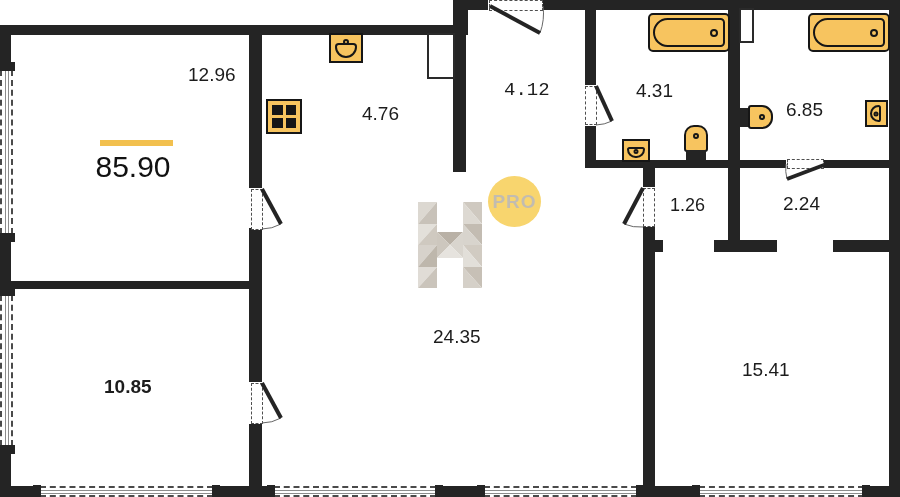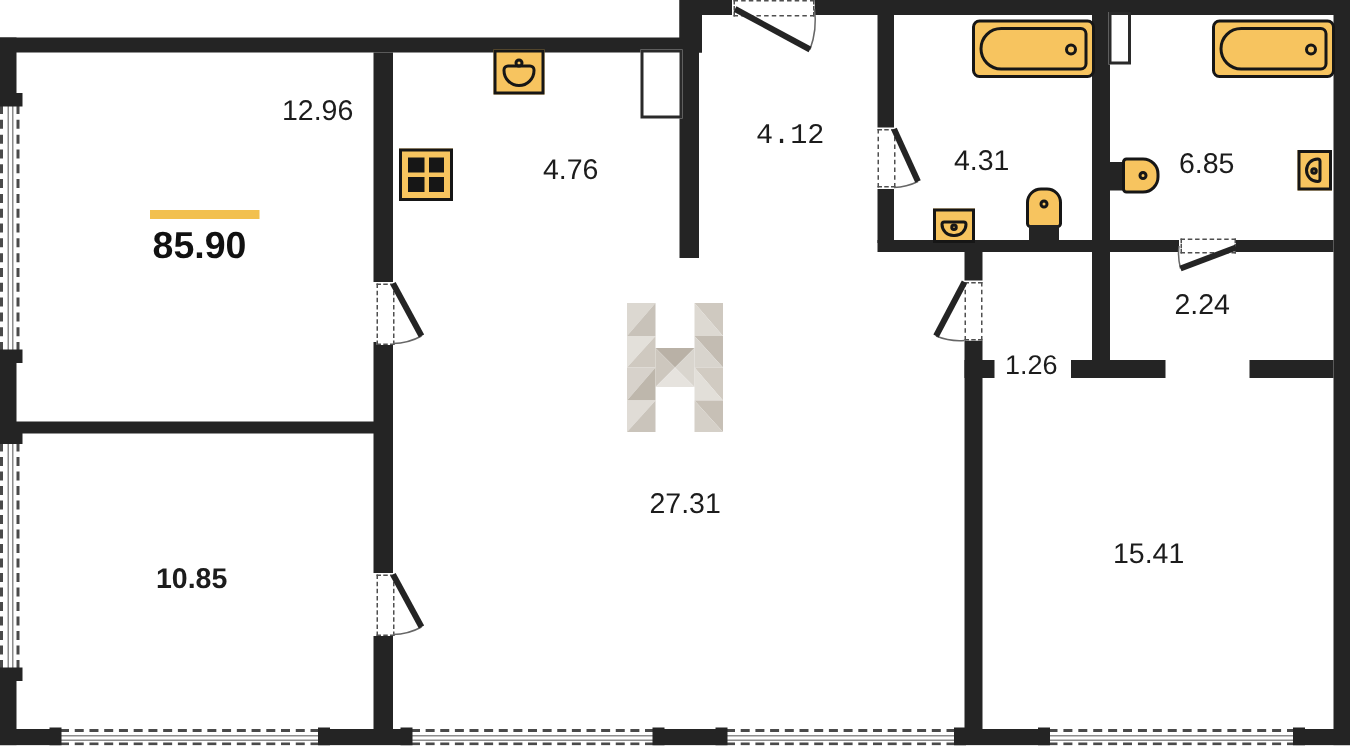--- a/index.html
+++ b/index.html
@@ -41,21 +41,21 @@
   .toilet-bowl{border-radius:10px 10px 3px 3px;}
   .toilet-bowl .dot{position:absolute;left:50%;top:6px;transform:translateX(-50%);width:6px;height:6px;
         box-sizing:border-box;border:2px solid #161616;border-radius:50%;}
   .toilet-bowl-r{border-radius:3px 11px 11px 3px;}
   .toilet-bowl-r .dot{position:absolute;top:50%;left:55%;transform:translate(-50%,-50%);width:6px;height:6px;
         box-sizing:border-box;border:2px solid #161616;border-radius:50%;}
   .tank{position:absolute;background:#242424;}
   
   .lbl{position:absolute;color:#1c1c1c;font-size:19px;white-space:nowrap;}
   .lbl-sm{font-size:18px;}
-  .lbl-big{position:absolute;color:#111;font-size:25px;font-weight:bold;width:90px;text-align:center;}
+  .lbl-big{position:absolute;color:#111;font-size:30px;font-weight:normal;width:90px;text-align:center;}
   .accent-bar{position:absolute;background:#f2c04e;}
   
   .badge{position:absolute;border-radius:50%;background:#f8d56e;display:flex;align-items:center;
          justify-content:center;color:#c2bcb0;font-size:19px;font-weight:600;letter-spacing:1px;}
   svg.overlay{position:absolute;left:0;top:0;pointer-events:none;}
 </style>
 </head>
 <body>
 
 <div class="canvas">
@@ -183,25 +183,25 @@
     <span class="bowl"></span>
       <span class="dot"></span>
   </div>
 
   <div class="accent-bar" style="left:100px;top:140px;width:73px;height:6px;"></div>
   <div class="lbl-big" style="left:88px;top:150px;">85.90</div>
 
   <div class="lbl" style="left:188px;top:64px;">12.96</div>
   <div class="lbl" style="left:362px;top:103px;">4.76</div>
   <div class="lbl" style="left:504px;top:79px;font-family:Liberation Mono, monospace;">4.12</div>
-  <div class="lbl" style="left:636px;top:97px;">4.31</div>
+  <div class="lbl" style="left:636px;top:80px;">4.31</div>
   <div class="lbl" style="left:786px;top:99px;">6.85</div>
-  <div class="lbl lbl-sm" style="left:670px;top:195px;margin-top:38px;">1.26</div>
+  <div class="lbl lbl-sm" style="left:670px;top:195px;">1.26</div>
   <div class="lbl" style="left:783px;top:193px;">2.24</div>
-  <div class="lbl" style="left:433px;top:326px;">27.31</div>
+  <div class="lbl" style="left:433px;top:326px;">24.35</div>
   <div class="lbl" style="left:104px;top:376px;font-weight:bold;">10.85</div>
   <div class="lbl" style="left:742px;top:359px;">15.41</div>
 
   <div class="abs" style="left:418px;top:202px;width:64px;height:86px;">
     <svg width="64" height="86" viewBox="0 0 64 86">
       <polygon points="0,0 19,0 0,22" fill="#dcd8d1"></polygon>
         <polygon points="19,0 19,22 0,22" fill="#c8c2b9"></polygon>
       <polygon points="0,22 19,22 0,43" fill="#e3e0da"></polygon>
         <polygon points="19,22 19,43 0,43" fill="#cfc9c0"></polygon>
       <polygon points="0,43 19,43 0,65" fill="#d7d2cb"></polygon>
@@ -215,14 +215,17 @@
       <polygon points="64,43 45,43 64,65" fill="#d1cbc2"></polygon>
         <polygon points="45,43 45,65 64,65" fill="#e2dfd9"></polygon>
       <polygon points="64,65 45,65 64,86" fill="#c7c0b6"></polygon>
         <polygon points="45,65 45,86 64,86" fill="#d5d0c8"></polygon>
       <polygon points="19,30 45,30 32,43" fill="#b9b1a6"></polygon>
         <polygon points="19,30 19,56 32,43" fill="#cdc7be"></polygon>
       <polygon points="45,30 45,56 32,43" fill="#d9d5ce"></polygon>
         <polygon points="19,56 32,43 45,56" fill="#e6e3de"></polygon>
     </svg>
   </div>
+  <div class="badge" style="left:488px;top:176px;width:53px;height:51px;">
+    <span>PRO</span>
+  </div>
 
 </div>
 
 </body></html>

